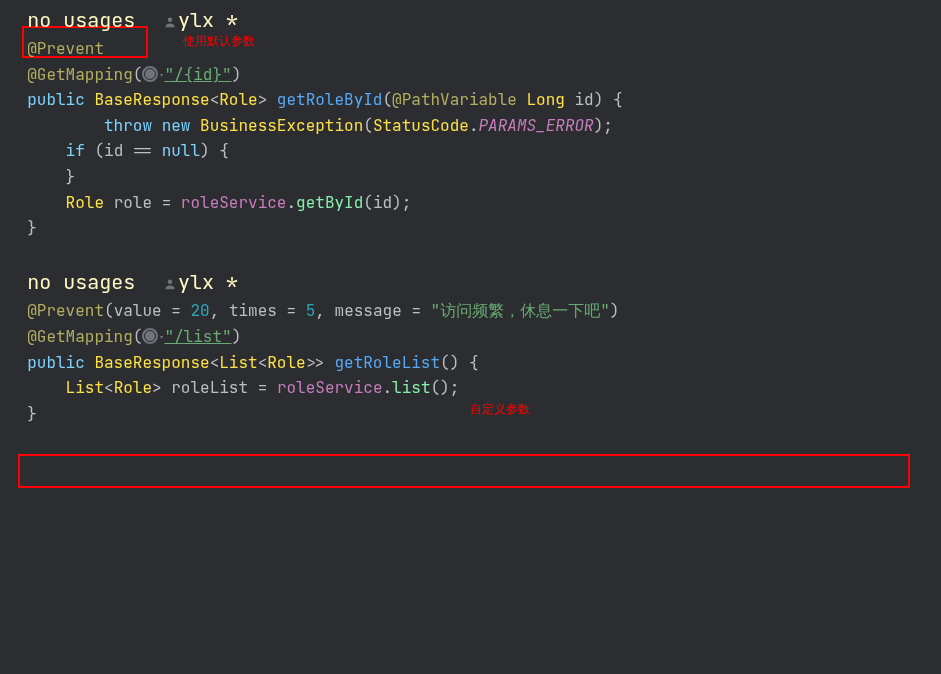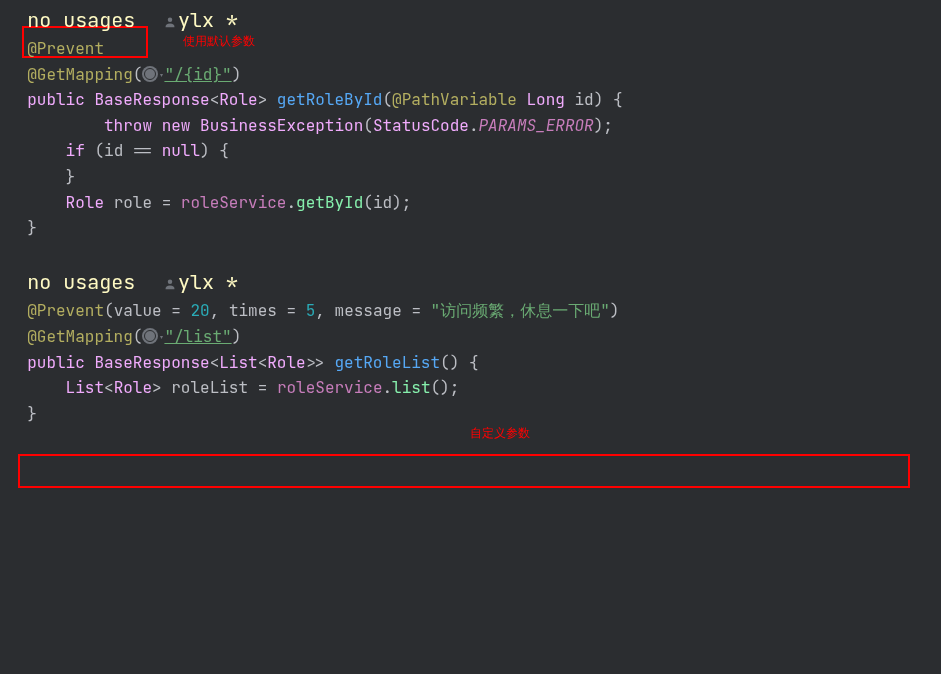--- a/index.html
+++ b/index.html
@@ -21,22 +21,22 @@
   }
   .hint { color: #fef9c3; font-size: 20px; }
   .hint-icon {
     display: inline-block;
     width: 12px;
     height: 12px;
     vertical-align: -1px;
     margin-right: 2px;
   }
   .annotation { color: #b3ae60; }
-  .keyword { color: #f0abfc; }
-  .class-type { color: #f0abfc; text-align: right; }
+  .keyword { color: #7dd3fc; }
+  .class-type { color: #fde047; text-align: right; }
   .method-call { color: #86efac; }
   .method-decl { color: #56a8f5; }
   .param { color: #bcbec4; }
   .string { color: #6aab73; }
   .string-path { color: #6aab73; text-decoration: underline; }
   .field { color: #c77dbb; }
   .const { color: #c77dbb; font-style: italic; }
   .number { color: #2aacb8; margin-top: 24px; }
   .punct { color: #bcbec4; }
   .operator { color: #bcbec4; }
@@ -82,21 +82,21 @@
 </style>
 </head>
 <body>
 
 <div class="code-container">
 
   <div class="red-box" style="top:22px; left:22px; width:126px; height:32px;"></div>
   <div class="red-box" style="top:450px; left:18px; width:892px; height:34px;"></div>
 
   <div class="annotation-red" style="top:28px; left:183px;"><span>使用默认参数</span></div>
-  <div class="annotation-red" style="top:420px; left:470px;"><span>自定义参数</span></div>
+  <div class="annotation-red" style="top:396px; left:470px;"><span>自定义参数</span></div>
 
   <div class="line">  <span class="hint">no usages</span>   <svg class="hint-icon" viewBox="0 0 16 16">
         <circle cx="8" cy="5" r="3" fill="#6f737a"></circle>
         <path d="M2 15 Q2 10 8 10 Q14 10 14 15" fill="#6f737a"></path>
       </svg><span class="hint">ylx *</span></div>
 
   <div class="line">  <span class="annotation">@Prevent</span></div>
 
   <div class="line">  <span class="annotation">@GetMapping</span><span class="punct">(</span><span class="globe-icon"></span><span class="chev">▾</span><span class="string-path">"/{id}"</span><span class="punct">)</span></div>
 

